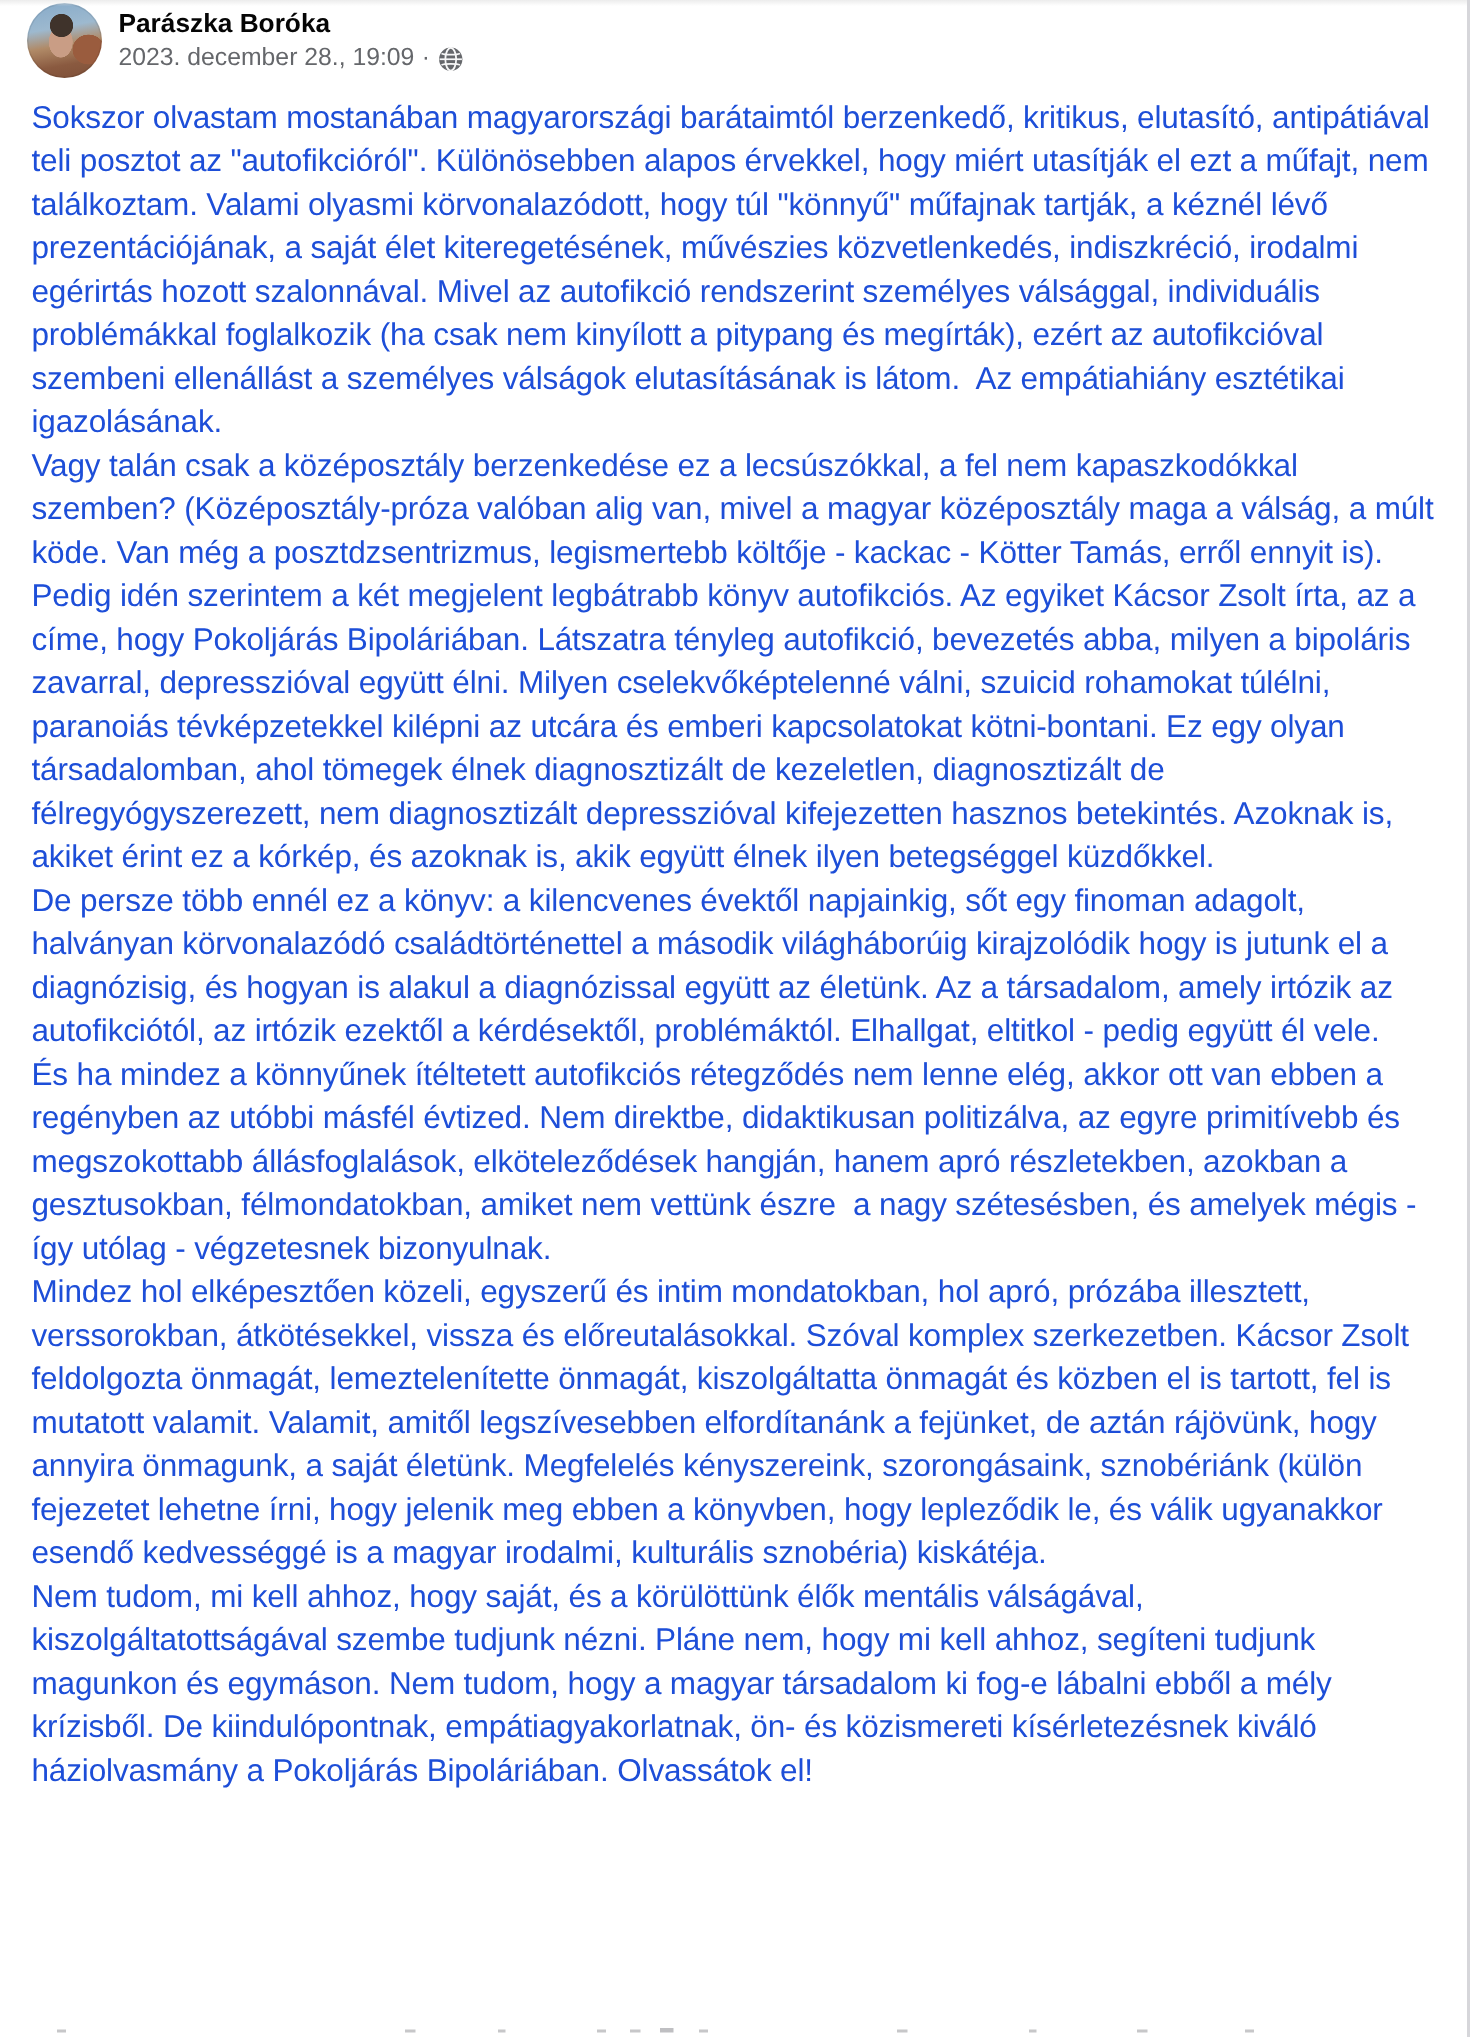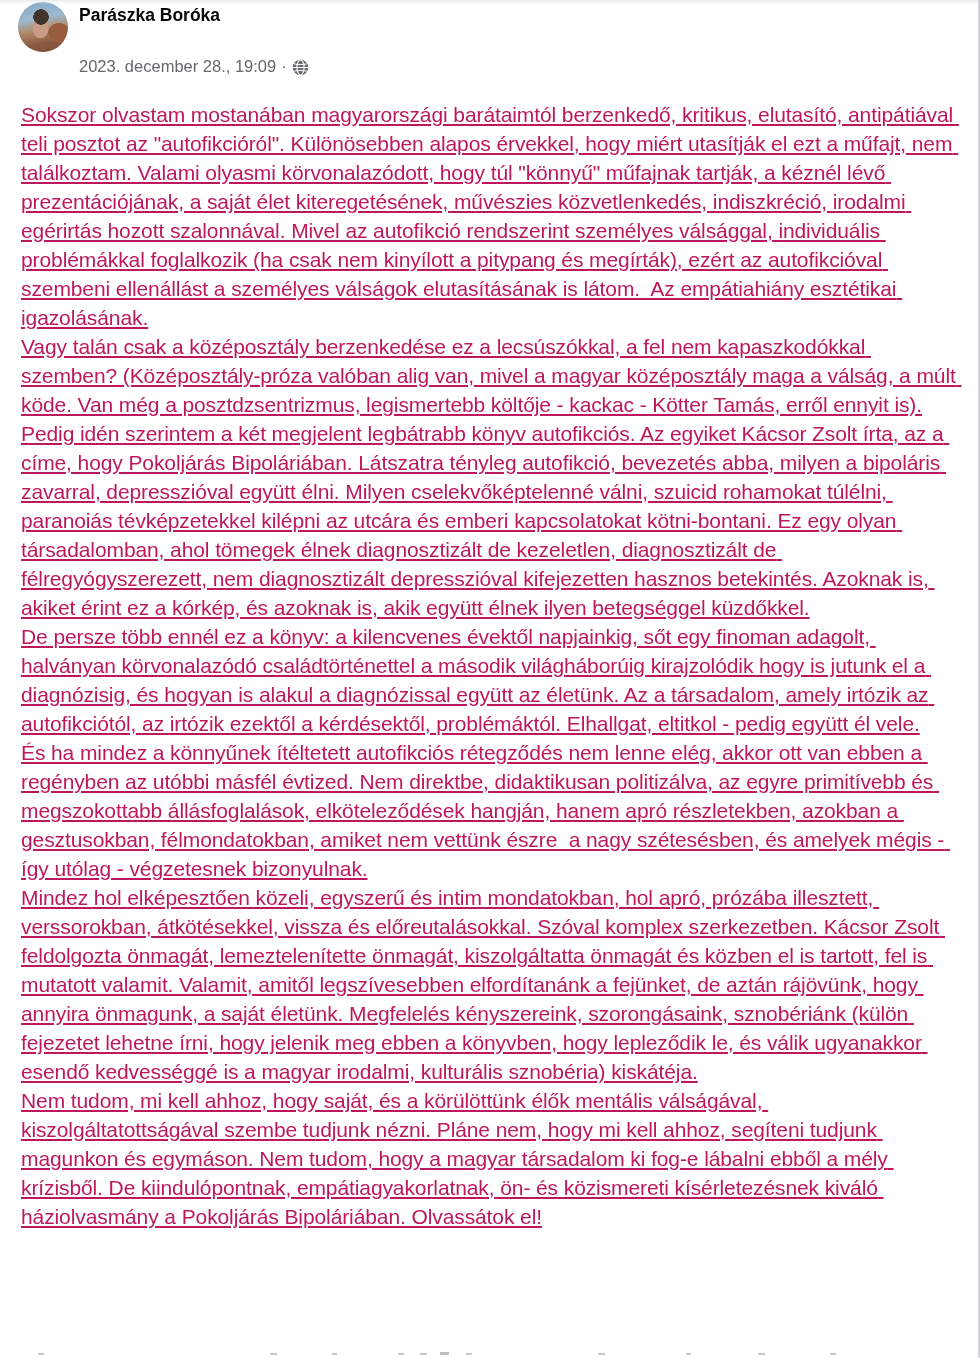--- a/index.html
+++ b/index.html
@@ -30,48 +30,47 @@
     border-radius: 50%;
     flex: 0 0 auto;
     cursor: pointer;
     background:
       radial-gradient(circle at 46% 30%, #3f332b 0 17%, rgba(0,0,0,0) 18%),
       radial-gradient(ellipse 26% 34% at 45% 52%, #c99d85 0 60%, rgba(0,0,0,0) 62%),
       radial-gradient(ellipse 30% 28% at 82% 62%, #9a5c3e 0 70%, rgba(0,0,0,0) 72%),
       linear-gradient(170deg, #86aac9 0%, #9db9cf 34%, #b08a67 55%, #8a5a40 78%, #7d4f38 100%);
     box-shadow: inset 0 0 0 1px rgba(0,0,0,0.08);
   }
-  .header-text { display: flex; flex-direction: column; padding-top: 2px; gap: 28px; }
+  .header-text { display: flex; flex-direction: column; padding-top: 2px; }
   .author-name {
     font-size: 17.5px;
     font-weight: 700;
     line-height: 22px;
     color: #050505;
     cursor: pointer;
   }
   .meta-row {
     display: flex;
     align-items: center;
     gap: 5px;
     margin-top: 3px;
     font-size: 16.5px;
     color: #65676b;
   }
   .meta-row .timestamp { cursor: pointer; }
   .dot { color: #65676b; }
   .globe { display: inline-block; width: 17px; height: 17px; margin-top: 1px; }
   .post-text {
-    margin: 24px 20px 0 21px;
+    margin: 12px 20px 0 21px;
     font-size: 21px;
     line-height: 29px;
     letter-spacing: -0.1px;
-    color: #be185d;
+    color: #1d4ed8;
     white-space: pre-wrap;
     word-wrap: break-word;
-    text-decoration: underline;
   }
   
   .clipped-line-marks {
     position: absolute;
     left: 0; top: 1351px;
     width: 980px; height: 5px;
     pointer-events: none;
     background-repeat: no-repeat;
     background-image:
       linear-gradient(#c7c7c9,#c7c7c9), linear-gradient(#c7c7c9,#c7c7c9),

